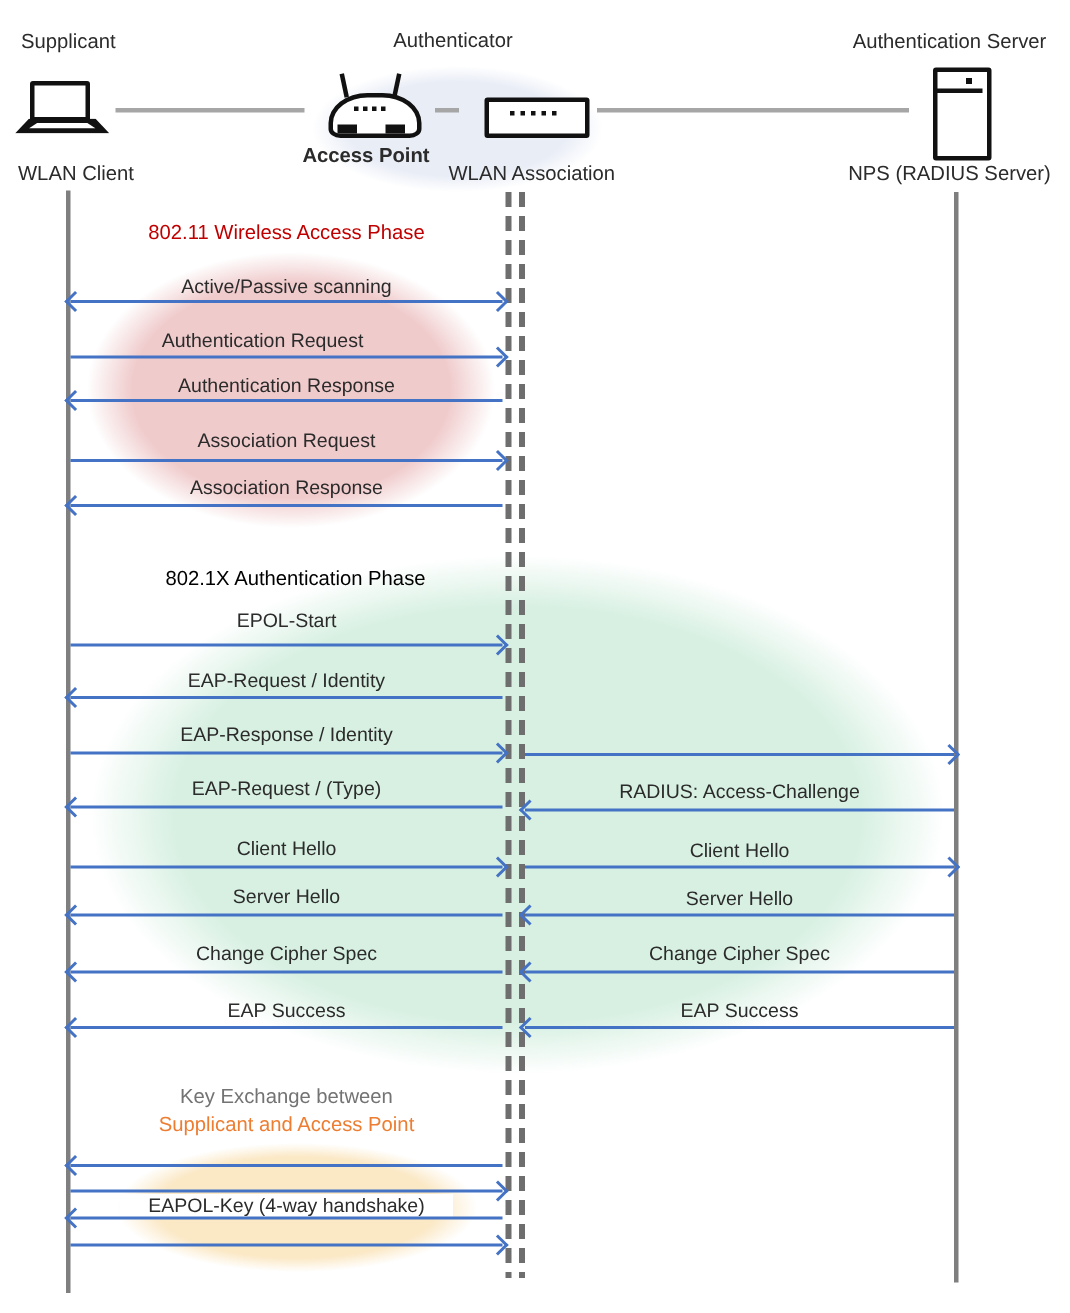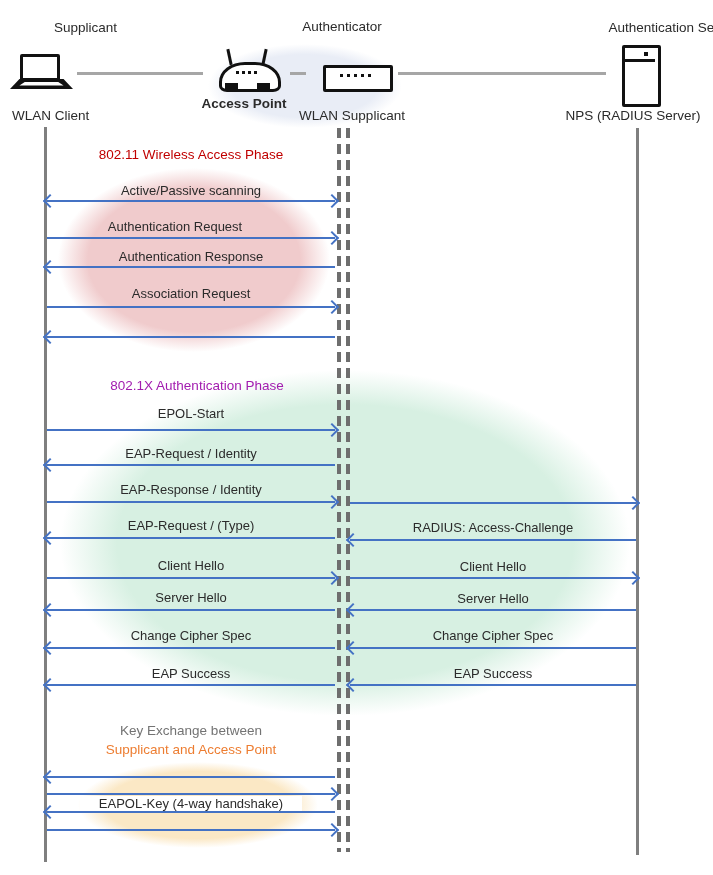--- a/index.html
+++ b/index.html
@@ -1,21 +1,21 @@
 <!DOCTYPE html>
 <html><head>
 <meta charset="utf-8">
 <style>
   html,body{margin:0;padding:0;background:#fff;}
   .canvas{position:relative;width:713px;height:875px;background:#ffffff;
           font-family:"Liberation Sans",sans-serif;color:#2b2b2b;overflow:hidden;}
   .abs{position:absolute;}
   
   .lbl{position:absolute;font-size:13px;line-height:16px;text-align:center;white-space:nowrap;color:#2b2b2b;}
-  .role{font-size:13.5px;margin-left:40px;}
+  .role{font-size:13.5px;}
   .node{font-size:13.5px;}
   .ph-title{position:absolute;font-size:13.5px;line-height:17px;text-align:center;white-space:nowrap;}
   
   .blob{position:absolute;border-radius:50%;}
   .blob-pink  {background:radial-gradient(closest-side,#F0CBCC 78%,rgba(240,203,204,0) 100%);}
   .blob-green {background:radial-gradient(closest-side,#D7F0E2 80%,rgba(215,240,226,0) 100%);}
   .blob-yellow{background:radial-gradient(closest-side,#FBE8C5 78%,rgba(251,232,197,0) 100%);}
   .blob-blue  {background:radial-gradient(closest-side,#E9EDF6 75%,rgba(233,237,246,0) 100%);}
   
   .lifeline{position:absolute;width:3px;background:#7F7F7F;}
@@ -89,21 +89,21 @@
   </div>
 
   <div class="abs" style="left:622px;top:45px;width:33px;height:56px;">
     <div class="icon-part srv-body" style="left:0;top:0;width:33px;height:56px;"></div>
     <div class="srv-dot" style="left:22px;top:7px;"></div>
     <div class="srv-div" style="top:14px;"></div>
   </div>
 
   <div class="lbl node" style="left:12px;top:108px;text-align:left;">WLAN Client</div>
   <div class="lbl node" style="left:194px;top:96px;width:100px;font-weight:bold;">Access Point</div>
-  <div class="lbl node" style="left:299px;top:108px;width:106px;">WLAN Supplicant</div>
+  <div class="lbl node" style="left:299px;top:108px;width:106px;">WLAN Association</div>
   <div class="lbl node" style="left:558px;top:108px;width:150px;">NPS (RADIUS Server)</div>
 
   <div class="lifeline" style="left:44px;top:127px;height:735px;"></div>
   <div class="dashline" style="left:337px;top:128px;height:724px;"></div>
   <div class="dashline" style="left:346px;top:128px;height:724px;"></div>
   <div class="lifeline" style="left:636px;top:128px;height:727px;"></div>
 
   <div class="ph-title" style="left:47px;top:146px;width:288px;color:#C00000;">802.11 Wireless Access Phase</div>
 
   <div class="lbl" style="left:47px;top:183px;width:288px;">Active/Passive scanning</div>
@@ -111,23 +111,24 @@
 
   <div class="lbl" style="left:31px;top:219px;width:288px;">Authentication Request</div>
   <div class="arrow hr" style="left:47px;top:237px;width:288px;"></div>
 
   <div class="lbl" style="left:47px;top:249px;width:288px;">Authentication Response</div>
   <div class="arrow hl" style="left:47px;top:266px;width:288px;"></div>
 
   <div class="lbl" style="left:47px;top:286px;width:288px;">Association Request</div>
   <div class="arrow hr" style="left:47px;top:306px;width:288px;"></div>
 
+  <div class="lbl" style="left:47px;top:317px;width:288px;">Association Response</div>
   <div class="arrow hl" style="left:47px;top:336px;width:288px;"></div>
 
-  <div class="ph-title" style="left:52px;top:377px;width:290px;color:#a21caf;">802.1X Authentication Phase</div>
+  <div class="ph-title" style="left:52px;top:377px;width:290px;color:#000000;">802.1X Authentication Phase</div>
 
   <div class="lbl" style="left:47px;top:406px;width:288px;">EPOL-Start</div>
   <div class="arrow hr" style="left:47px;top:429px;width:288px;"></div>
 
   <div class="lbl" style="left:47px;top:446px;width:288px;">EAP-Request / Identity</div>
   <div class="arrow hl" style="left:47px;top:464px;width:288px;"></div>
 
   <div class="lbl" style="left:47px;top:482px;width:288px;">EAP-Response / Identity</div>
   <div class="arrow hr" style="left:47px;top:501px;width:288px;"></div>
 

